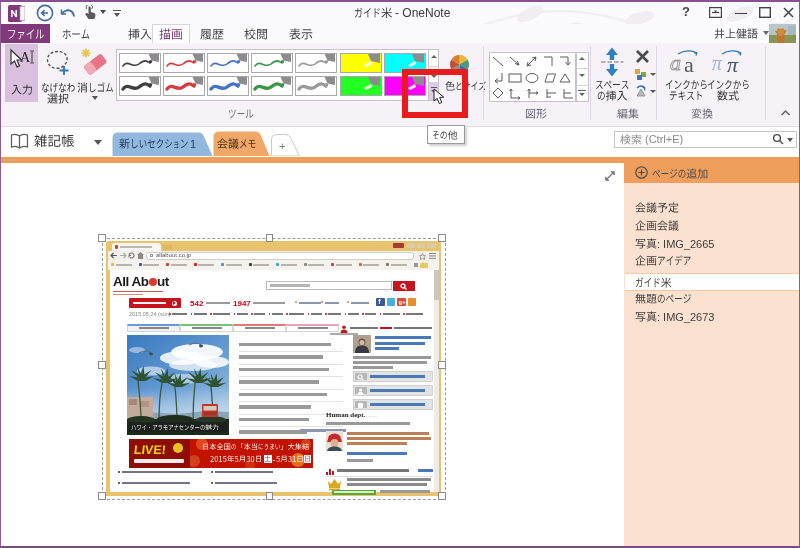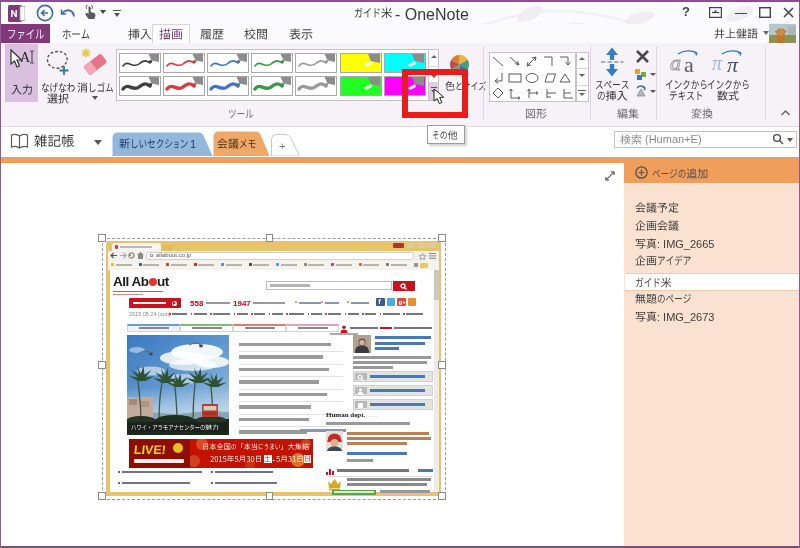--- a/index.html
+++ b/index.html
@@ -46,21 +46,21 @@
   </svg>
 <div class="a" style="left:100px;top:10px;width:0;height:0;border-left:3.5px solid transparent;border-right:3.5px solid transparent;border-top:4px solid #444"></div>
 <div class="a" style="left:113px;top:9.5px;width:8px;border-top:1.2px solid #555"></div>
 <div class="a" style="left:113.5px;top:12.5px;width:0;height:0;border-left:3.5px solid transparent;border-right:3.5px solid transparent;border-top:4px solid #555"></div>
 <svg style="position:absolute;left:354px;top:7px;" width="38.4" height="11.5" viewBox="0 -880 3340 1000" fill="#3b3b3b">
     <path transform="translate(0 0) scale(0.78 1)" d="M753 -784 700 -761C727 -723 761 -663 781 -623L835 -647C814 -687 778 -748 753 -784ZM863 -824 810 -801C838 -764 871 -707 893 -664L946 -688C928 -725 889 -787 863 -824ZM835 -568 779 -596C762 -593 742 -591 715 -591H477C479 -624 481 -658 482 -694C483 -718 485 -753 488 -775H394C398 -752 401 -715 401 -692C401 -657 399 -623 397 -591H221C183 -591 142 -593 107 -596V-512C142 -516 183 -516 222 -516H390C363 -310 291 -185 192 -95C162 -66 121 -38 89 -21L162 38C329 -77 433 -228 469 -516H749C749 -409 736 -163 698 -86C687 -62 669 -54 640 -54C598 -54 545 -58 491 -65L501 18C553 22 611 25 662 25C717 25 749 7 769 -36C814 -132 826 -423 830 -519C830 -532 832 -551 835 -568Z"></path>
     <path transform="translate(780 0) scale(0.78 1)" d="M86 -361 126 -283C265 -326 402 -386 507 -446V-76C507 -38 504 12 501 31H599C595 11 593 -38 593 -76V-498C695 -566 787 -642 863 -721L796 -783C727 -700 627 -613 523 -548C412 -478 259 -408 86 -361Z"></path>
     <path transform="translate(1560 0) scale(0.78 1)" d="M656 -720 601 -695C634 -650 665 -595 690 -543L747 -569C724 -616 681 -683 656 -720ZM777 -770 722 -744C756 -700 788 -647 815 -594L871 -622C847 -668 803 -735 777 -770ZM305 -75C305 -38 303 11 299 43H395C392 11 389 -43 389 -75V-404C500 -370 673 -303 781 -244L816 -329C710 -382 521 -453 389 -493V-657C389 -687 392 -730 396 -761H297C303 -730 305 -685 305 -657C305 -573 305 -131 305 -75Z"></path>
     <path transform="translate(2340 0)" d="M813 -791C779 -712 716 -604 667 -539L731 -509C782 -572 845 -672 894 -758ZM116 -753C173 -679 232 -580 253 -516L327 -549C302 -614 242 -711 184 -782ZM459 -839V-455H58V-380H400C313 -239 168 -100 35 -29C53 -13 77 15 91 34C223 -47 366 -190 459 -343V80H538V-346C634 -198 779 -54 911 25C924 5 949 -25 968 -39C835 -108 688 -244 598 -380H941V-455H538V-839Z"></path>
   </svg>
-<div class="a" style="left:395px;top:6px;font-size:16px;color:#3b3b3b"> - OneNote</div>
+<div class="a" style="left:395px;top:6px;font-size:12px;color:#3b3b3b"> - OneNote</div>
 <div class="a" style="left:682px;top:4px;font-size:13px;color:#444;font-weight:bold">?</div>
 <svg class="a" style="left:709px;top:7px" width="13" height="11" viewBox="0 0 13 11" fill="none" stroke="#444" stroke-width="1.2">
 <rect x=".6" y=".6" width="11.8" height="9.8"></rect>
     <path d="M3 5.5 h7 M6.5 3 l0 0"></path>
     <path d="M5 3.5 l1.5 2 1.5-2" fill="#444" stroke="none"></path>
   </svg>
 <div class="a" style="left:735px;top:13px;width:12px;border-top:1.6px solid #444"></div>
 <svg class="a" style="left:759px;top:7px" width="12" height="11" viewBox="0 0 12 11" fill="none" stroke="#444" stroke-width="1.4">
     <rect x=".7" y=".7" width="10.6" height="9.6"></rect>
   </svg>
@@ -412,21 +412,21 @@
   </svg>
 <svg class="a" style="left:271px;top:134px" width="29" height="22" viewBox="0 0 29 22">
     <path d="M.5 22 V6 Q.5 .5 6 .5 H14 Q18 .5 19.5 3.5 L28.5 22 Z" fill="#fff" stroke="#c9c9c9" stroke-width="1"></path>
   </svg>
 <div class="a" style="left:279px;top:140px;font-size:11px;color:#777">+</div>
 <div style="position:absolute;left:614px;top:131px;width:183px;height:16.5px;background:#fff;border:1px solid #c5c5c5"></div>
 <svg style="position:absolute;left:620px;top:133.5px;" width="22.0" height="11" viewBox="0 -880 2000 1000" fill="#8a8a8a">
     <path transform="translate(0 0)" d="M405 -447V-189H607C582 -106 512 -28 336 28C350 40 371 69 378 85C550 28 630 -55 665 -145C725 -20 810 39 928 85C936 62 955 37 973 21C856 -18 775 -68 717 -189H916V-447H691V-540H852V-590C881 -571 910 -553 939 -538C949 -558 964 -585 979 -603C874 -648 761 -739 690 -838H621C571 -753 475 -663 372 -609V-626H263V-840H193V-626H52V-555H187C156 -418 93 -260 30 -175C43 -158 60 -129 69 -110C115 -174 159 -278 193 -387V79H263V-393C293 -343 328 -281 343 -248L385 -307C368 -333 290 -446 263 -479V-555H372V-562L386 -535C415 -550 443 -568 470 -587V-540H622V-447ZM659 -772C701 -714 765 -654 833 -604H494C562 -655 621 -716 659 -772ZM472 -387H622V-302C622 -285 621 -267 620 -250H472ZM691 -387H847V-250H689C690 -267 691 -283 691 -300Z"></path>
     <path transform="translate(1000 0)" d="M631 -98C719 -52 828 18 879 67L941 22C884 -28 775 -95 689 -137ZM290 -138C230 -79 134 -20 44 17C62 29 91 55 104 69C190 27 293 -42 361 -111ZM74 -590V-401H145V-524H408C372 -486 321 -441 277 -406L225 -433L175 -390C239 -357 315 -310 365 -271L296 -228L66 -227L70 -157L461 -166V82H535V-168L821 -177C844 -158 865 -140 881 -124L933 -170C878 -223 767 -300 679 -351L629 -312C666 -290 707 -262 745 -234L411 -230C512 -293 621 -371 708 -441L639 -478C584 -427 506 -367 426 -312C400 -332 367 -354 332 -375C384 -412 444 -462 493 -509L462 -524H857V-401H930V-590H535V-686H922V-752H535V-841H460V-752H76V-686H460V-590Z"></path>
   </svg>
-<div class="a" style="left:645px;top:133px;font-size:11px;color:#8a8a8a">(Human+E)</div>
+<div class="a" style="left:645px;top:133px;font-size:11px;color:#8a8a8a">(Ctrl+E)</div>
 <svg class="a" style="left:772px;top:133px" width="12" height="12" viewBox="0 0 12 12" fill="none" stroke="#4a4a4a" stroke-width="1.4">
 <circle cx="5" cy="5" r="3.4"></circle>
     <path d="M7.6 7.6 L11 11"></path>
   </svg>
 <div class="a" style="left:787px;top:138px;width:0;height:0;border-left:3px solid transparent;border-right:3px solid transparent;border-top:4px solid #555"></div>
 <div style="position:absolute;left:0px;top:156.5px;width:800px;height:7px;background:#ef9e5c"></div>
 <div style="position:absolute;left:0px;top:163px;width:624px;height:383px;background:#fff"></div>
 <svg class="a" style="left:603.5px;top:169.5px" width="12" height="12" viewBox="0 0 13 13" stroke="#666" stroke-width="1.3" fill="none">
 <path d="M4.5 8.5 L11 2 M11 2 v3.5 M11 2 h-3.5 M8.5 4.5 L2 11 M2 11 v-3.5 M2 11 h3.5" stroke="#666"></path>
   </svg>
@@ -563,21 +563,21 @@
 <div style="position:absolute;left:270px;top:284px;width:40px;height:2.5px;background:#b5b5b5"></div>
 <div style="position:absolute;left:393px;top:281px;width:22px;height:9.5px;background:#c5141e"></div>
 <svg class="a" style="left:400px;top:283px" width="7" height="7" viewBox="0 0 7 7" fill="none" stroke="#fff" stroke-width="1.3">
     <circle cx="3" cy="3" r="2"></circle>
     <path d="M4.6 4.6 L6.5 6.5"></path>
   </svg>
 <div style="position:absolute;left:129px;top:298px;width:52px;height:10px;background:#c5141e;border-radius:1px"></div>
 <div style="position:absolute;left:132.5px;top:302px;width:33px;height:2.2px;background:#fff;opacity:.95"></div>
 <div style="position:absolute;left:171.5px;top:300.5px;width:5.5px;height:5.5px;background:#fff;border-radius:3px"></div>
 <div class="a" style="left:173px;top:301.3px;width:0;height:0;border-top:2px solid transparent;border-bottom:2px solid transparent;border-left:3px solid #c5141e"></div>
-<div class="a" style="left:190px;top:299px;font-size:8px;font-weight:bold;color:#d0021b">558</div>
+<div class="a" style="left:190px;top:299px;font-size:8px;font-weight:bold;color:#d0021b">542</div>
 <div style="position:absolute;left:206px;top:301.5px;width:24px;height:2.8px;background:#9a9a9a"></div>
 <div class="a" style="left:233px;top:299px;font-size:8px;font-weight:bold;color:#d0021b">1947</div>
 <div style="position:absolute;left:253px;top:301.5px;width:32px;height:2.8px;background:#9a9a9a"></div>
 <div style="position:absolute;left:299px;top:301.5px;width:22px;height:2.6px;background:#8a96b2"></div>
 <div style="position:absolute;left:295px;top:301px;width:2.2px;height:2.2px;background:#c98a3a;border-radius:1px"></div>
 <div style="position:absolute;left:325px;top:301.5px;width:14px;height:2.6px;background:#8a96b2"></div>
 <div style="position:absolute;left:321px;top:301px;width:2.2px;height:2.2px;background:#c98a3a;border-radius:1px"></div>
 <div style="position:absolute;left:351px;top:301.5px;width:18px;height:2.6px;background:#8a96b2"></div>
 <div style="position:absolute;left:347px;top:301px;width:2.2px;height:2.2px;background:#c98a3a;border-radius:1px"></div>
 <div style="position:absolute;left:376.0px;top:297.5px;width:8.5px;height:8.5px;background:#3b5998;border-radius:1px"></div>

